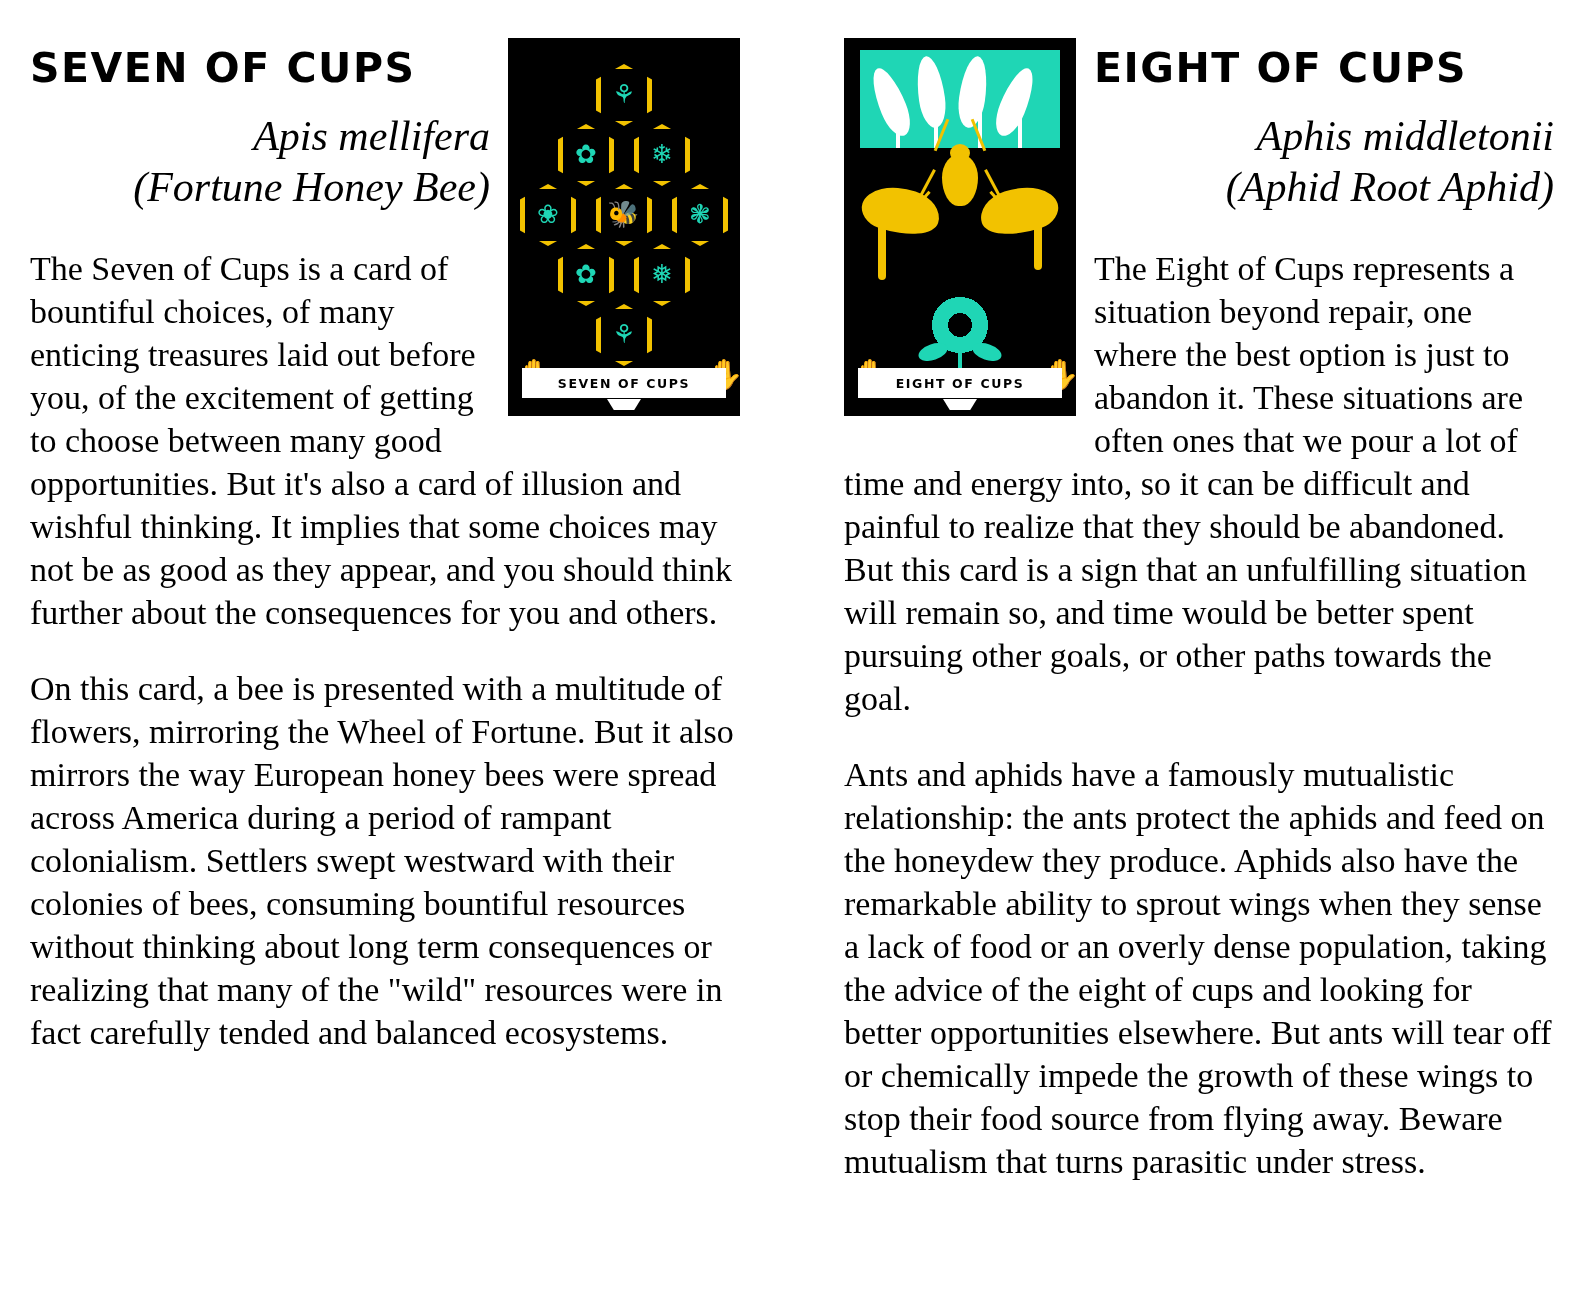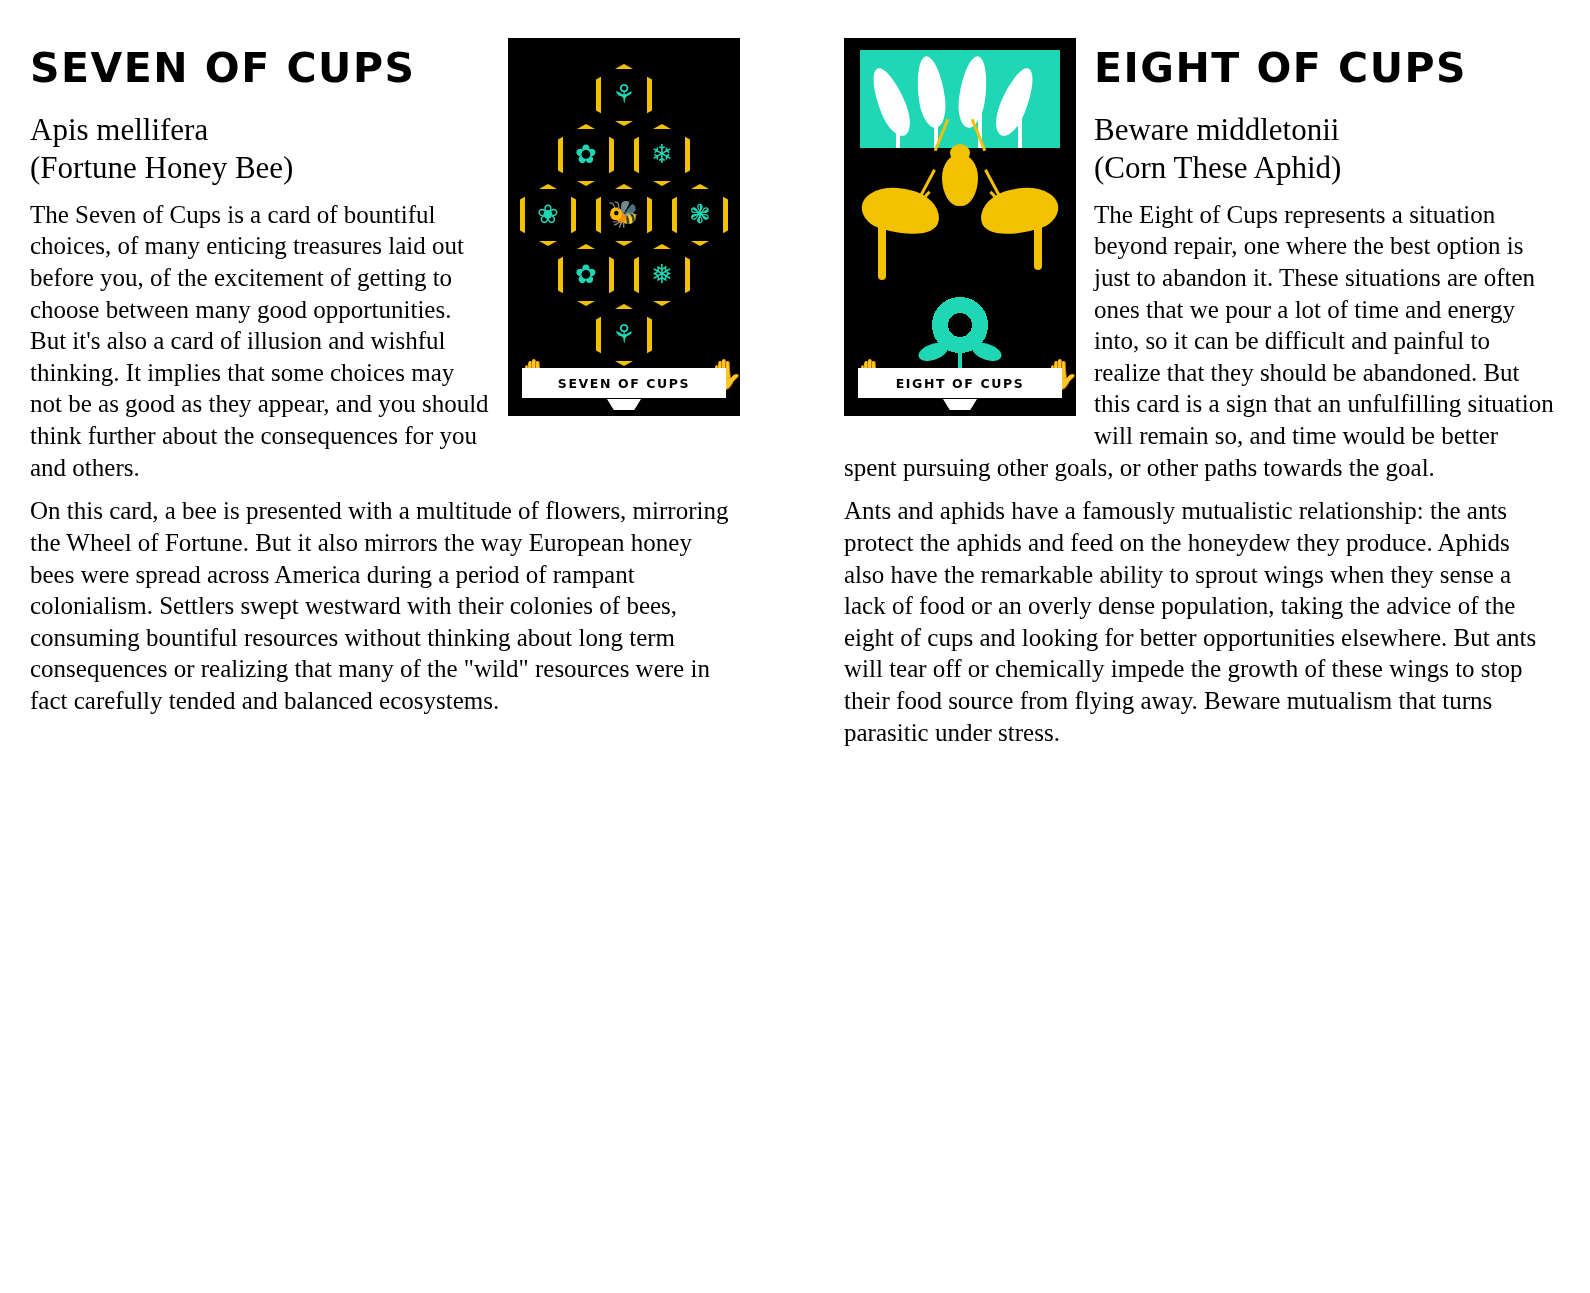--- a/index.html
+++ b/index.html
@@ -35,31 +35,33 @@
     font-weight: bold;
     font-size: 41px;
     letter-spacing: 1.5px;
     margin: 18px 0 0 0;
     line-height: 1.1;
   }
   .card-title.right {
     text-align: left;
   }
   .species {
-    font-size: 31px;
+    font-style: italic;
+    font-size: 42px;
     line-height: 1.22;
     margin: 20px 0 0 0;
+    text-align: right;
   }
   .species .common {
     display: block;
   }
   p.body-text {
-    font-size: 25px;
+    font-size: 34px;
     line-height: 1.265;
-    margin: 12px 0 0 0;
+    margin: 33px 0 0 0;
     text-align: left;
   }
 
   
   .tarot {
     width: 232px;
     height: 378px;
     background: #000000;
     position: relative;
     overflow: hidden;
@@ -340,20 +342,20 @@
       <div class="hand l">✋</div>
       <div class="hand r">✋</div>
       <div class="banner">
         <span>EIGHT OF CUPS</span>
       </div>
       <div class="banner-notch"></div>
     </div>
 
     <h1 class="card-title right">EIGHT OF CUPS</h1>
     <div class="species">
-      <span>Beware middletonii</span>
-      <span class="common">(Corn These Aphid)</span>
+      <span>Aphis middletonii</span>
+      <span class="common">(Aphid Root Aphid)</span>
     </div>
     <p class="body-text">The Eight of Cups represents a situation beyond repair, one where the best option is just to abandon it. These situations are often ones that we pour a lot of time and energy into, so it can be difficult and painful to realize that they should be abandoned. But this card is a sign that an unfulfilling situation will remain so, and time would be better spent pursuing other goals, or other paths towards the goal.</p>
     <p class="body-text">Ants and aphids have a famously mutualistic relationship: the ants protect the aphids and feed on the honeydew they produce. Aphids also have the remarkable ability to sprout wings when they sense a lack of food or an overly dense population, taking the advice of the eight of cups and looking for better opportunities elsewhere. But ants will tear off or chemically impede the growth of these wings to stop their food source from flying away. Beware mutualism that turns parasitic under stress.</p>
   </div>
 
 </div>
 
 </body></html>

